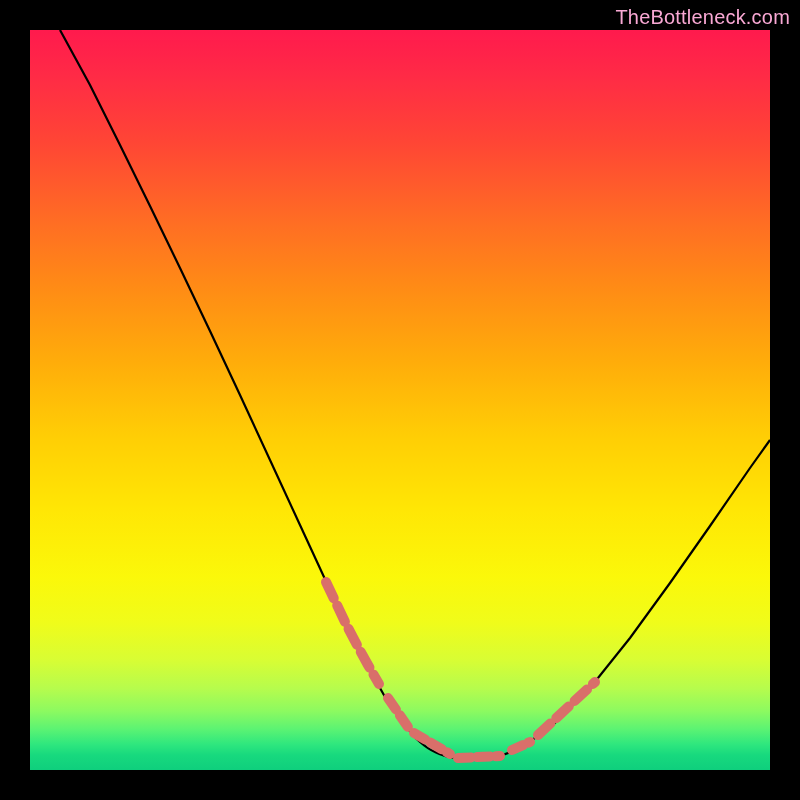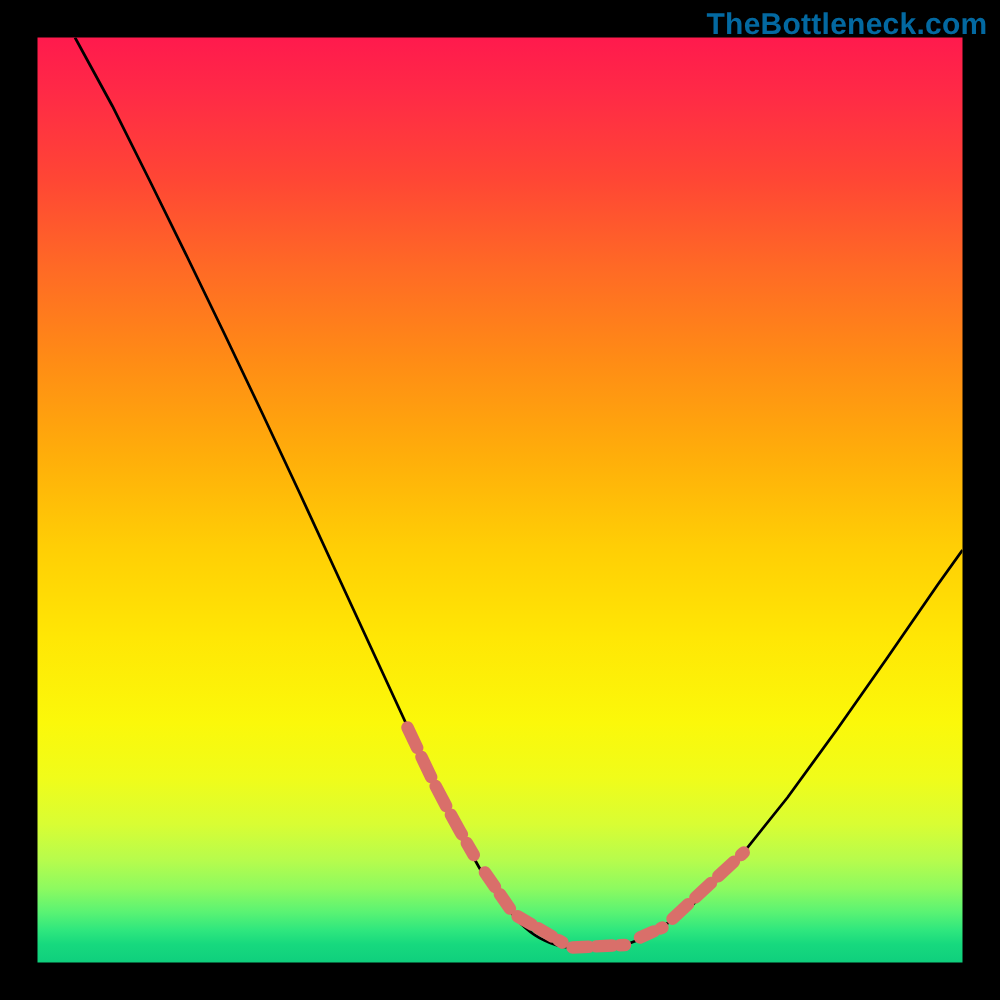--- a/index.html
+++ b/index.html
@@ -49,23 +49,23 @@
   }
   .plot svg {
     position: absolute;
     left: 0;
     top: 0;
   }
   .watermark {
     position: absolute;
     top: 6px;
     right: 10px;
-    font-size: 24px;
-    font-weight: 700;
-    color: #0369a1;
+    font-size: 20px;
+    font-weight: 400;
+    color: #f9a8d4;
     letter-spacing: 0.2px;
   }
 </style>
 </head>
 <body>
 
 <div class="frame">
   <div class="plot">
     <svg width="740" height="740" viewBox="0 0 740 740">
 

